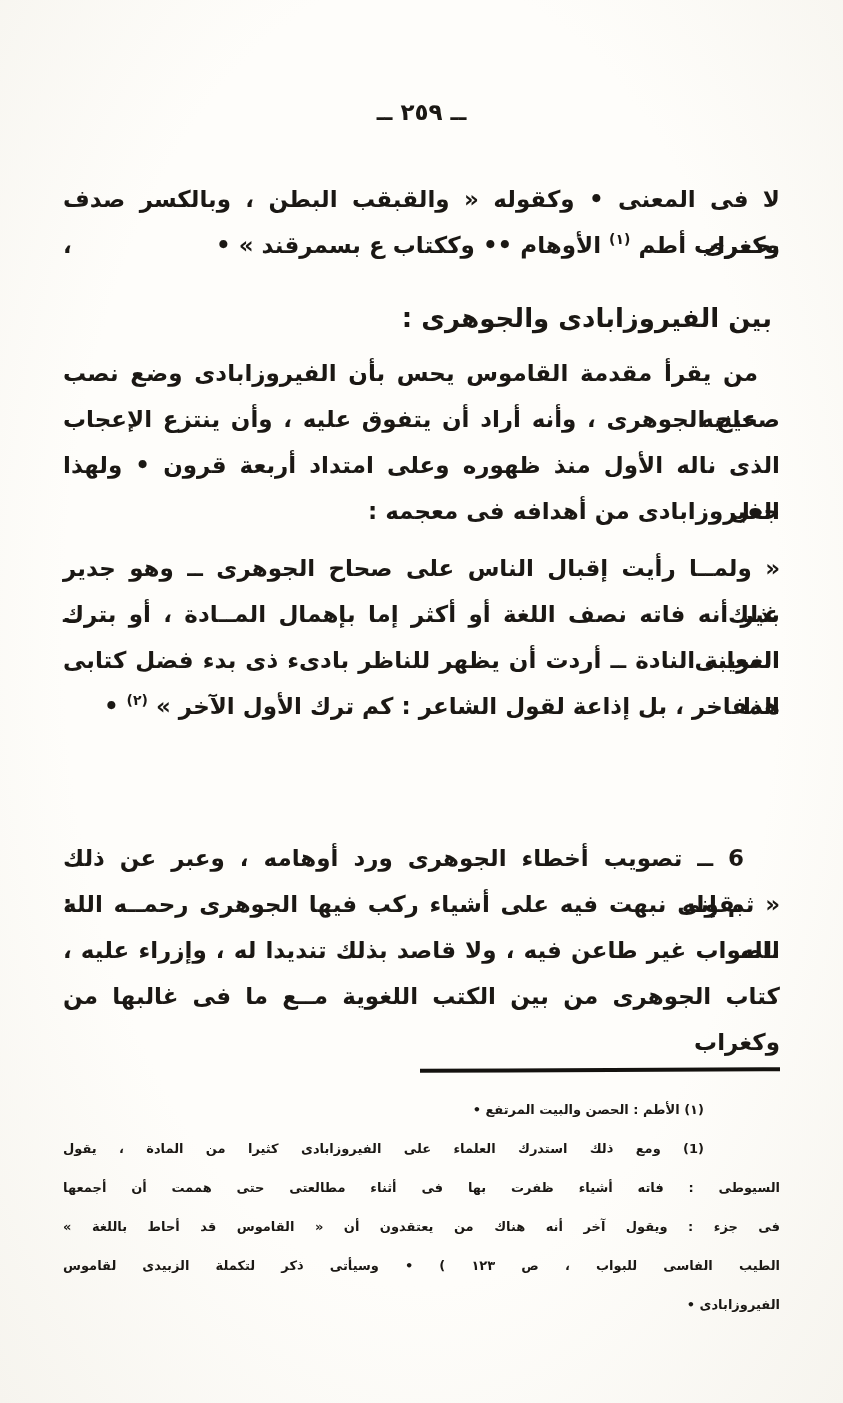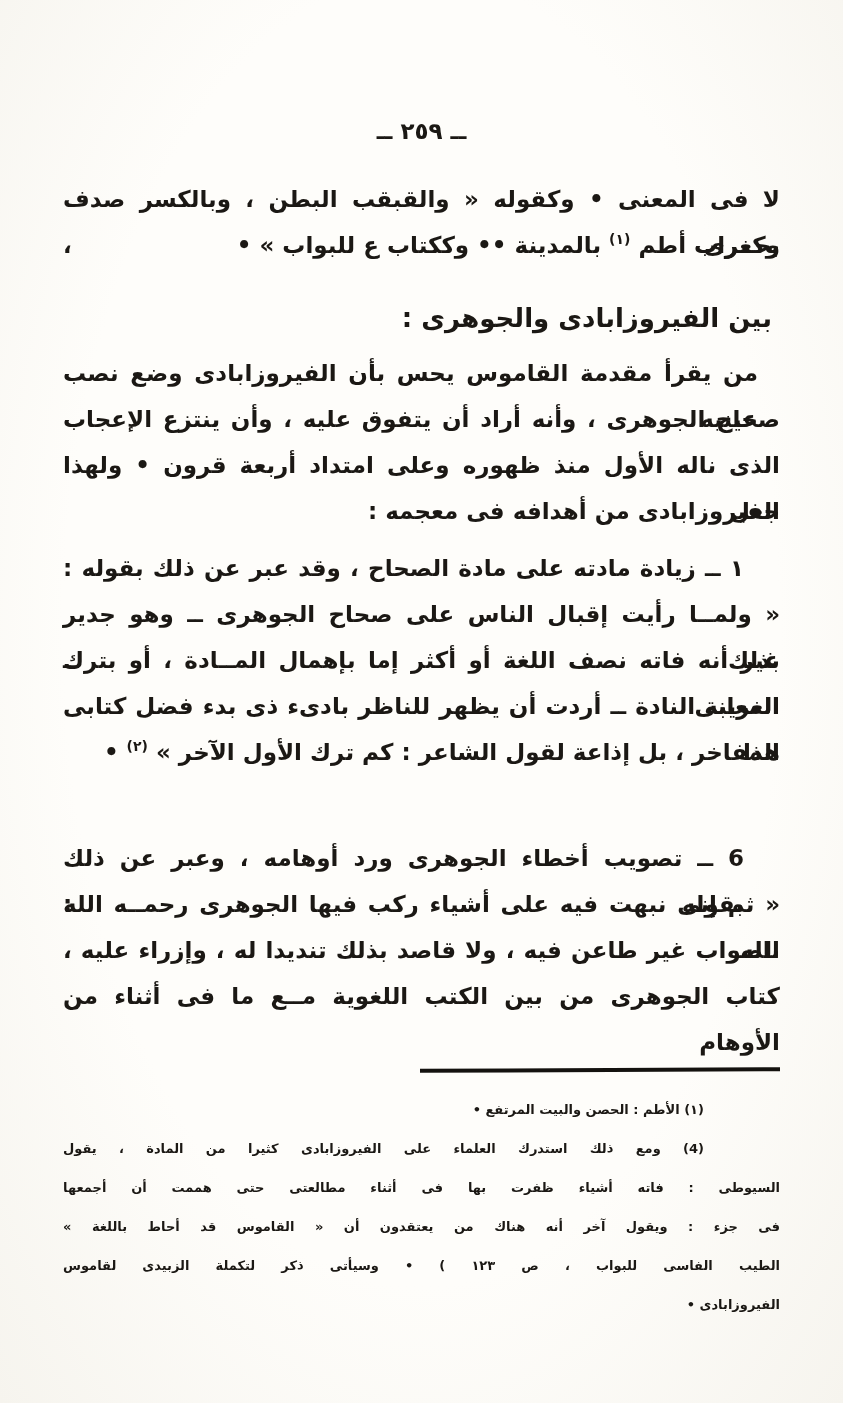--- a/index.html
+++ b/index.html
@@ -13,21 +13,21 @@
     height:1403px;
     margin:0 auto;
     background:#fdfcf8;
     background:radial-gradient(ellipse at 50% 45%, #fefdfa 60%, #f6f4ee 100%);
     color:#1b1814;
     direction:rtl;
     overflow:hidden;
   }
   .abs{position:absolute;right:63px;width:717px;}
   .page-number{
-    position:absolute;top:118px;left:0;width:100%;
+    position:absolute;top:99px;left:0;width:100%;
     text-align:center;font-size:23px;font-weight:bold;
     letter-spacing:2px;
   }
   .line{height:46px;line-height:46px;font-size:23px;font-weight:bold;white-space:normal;}
   .fline{height:39px;line-height:39px;font-size:13px;font-weight:bold;}
   .j{text-align:justify;text-align-last:justify;}
   .r{text-align:right;}
   .ind-sm{padding-right:22px;}
   .ind-md{padding-right:36px;}
   .ind-fn{padding-right:76px;}
@@ -53,51 +53,50 @@
 </style>
 </head>
 <body>
 
 <div class="page">
 
   <div class="page-number">ــ ٢٥٩ ــ</div>
 
   <div class="abs intro">
     <div class="line j">لا فى المعنى • وكقوله « والقبقب البطن ، وبالكسر صدف بحــرى ،</div>
-    <div class="line r"><span>وكغراب أطم </span><sup class="fnref">(١)</sup><span> بالمدينة •• وككتاب ع للبواب » •</span></div>
+    <div class="line r"><span>وكغراب أطم </span><sup class="fnref">(١)</sup><span> الأوهام •• وككتاب ع بسمرقند » •</span></div>
   </div>
 
   <div class="abs heading">بين الفيروزابادى والجوهرى :</div>
 
   <div class="abs para2">
     <div class="line j ind-sm">من يقرأ مقدمة القاموس يحس بأن الفيروزابادى وضع نصب عينيه</div>
     <div class="line j">صحاح الجوهرى ، وأنه أراد أن يتفوق عليه ، وأن ينتزع الإعجاب</div>
     <div class="line j">الذى ناله الأول منذ ظهوره وعلى امتداد أربعة قرون • ولهذا جعل</div>
     <div class="line r">الفيروزابادى من أهدافه فى معجمه :</div>
   </div>
 
   <div class="abs item1">
-    <div class="line j ind-md">١ ــ زيادة مادته على مادة الصحاح ، وقد عبر عن ذلك بقوله :</div>
     <div class="line j">« ولمــا رأيت إقبال الناس على صحاح الجوهرى ــ وهو جدير بذلك ــ</div>
     <div class="line j">غير أنه فاته نصف اللغة أو أكثر إما بإهمال المــادة ، أو بترك المعانى</div>
     <div class="line j">الغريبة النادة ــ أردت أن يظهر للناظر بادىء ذى بدء فضل كتابى هذا</div>
     <div class="line r"><span>المفاخر ، بل إذاعة لقول الشاعر : كم ترك الأول الآخر » </span><sup class="fnref">(٢)</sup><span> •</span></div>
   </div>
 
   <div class="abs item2">
     <div class="line j ind-md">6 ــ تصويب أخطاء الجوهرى ورد أوهامه ، وعبر عن ذلك بقوله :</div>
     <div class="line j">« ثم إنى نبهت فيه على أشياء ركب فيها الجوهرى رحمــه الله ناله</div>
     <div class="line j">الصواب غير طاعن فيه ، ولا قاصد بذلك تنديدا له ، وإزراء عليه ،</div>
-    <div class="line j">كتاب الجوهرى من بين الكتب اللغوية مــع ما فى أثناء من الأوهام</div>
+    <div class="line j">كتاب الجوهرى من بين الكتب اللغوية مــع ما فى غالبها من وكغراب</div>
   </div>
 
   <hr class="fn-rule">
 
   <div class="abs footnotes">
     <div class="fline r ind-fn">(١) الأطم : الحصن والبيت المرتفع •</div>
-    <div class="fline j ind-fn">(4) ومع ذلك استدرك العلماء على الفيروزابادى كثيرا من المادة ، يقول</div>
+    <div class="fline j ind-fn">(1) ومع ذلك استدرك العلماء على الفيروزابادى كثيرا من المادة ، يقول</div>
     <div class="fline j">السيوطى : فاته أشياء ظفرت بها فى أثناء مطالعتى حتى هممت أن أجمعها</div>
     <div class="fline j">فى جزء : ويقول آخر أنه هناك من يعتقدون أن « القاموس قد أحاط باللغة »</div>
     <div class="fline j">الطيب الفاسى للبواب ، ص ١٢٣ ) • وسيأتى ذكر لتكملة الزبيدى لقاموس</div>
     <div class="fline r">الفيروزابادى •</div>
   </div>
 
 </div>
 
 </body></html>

